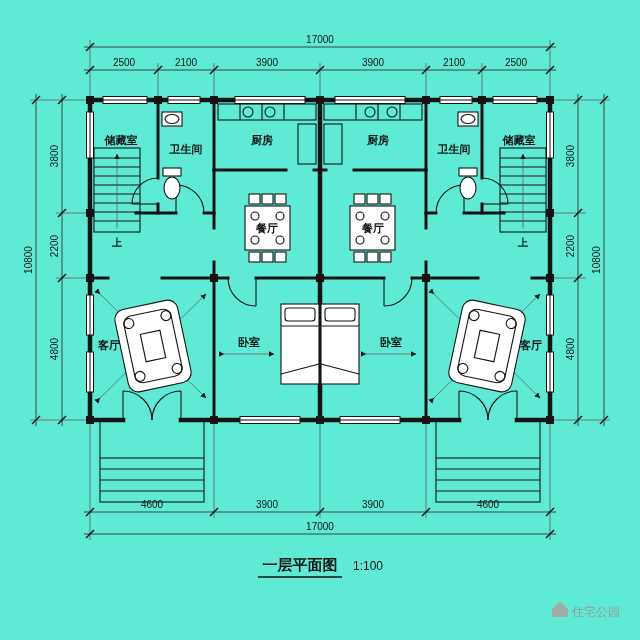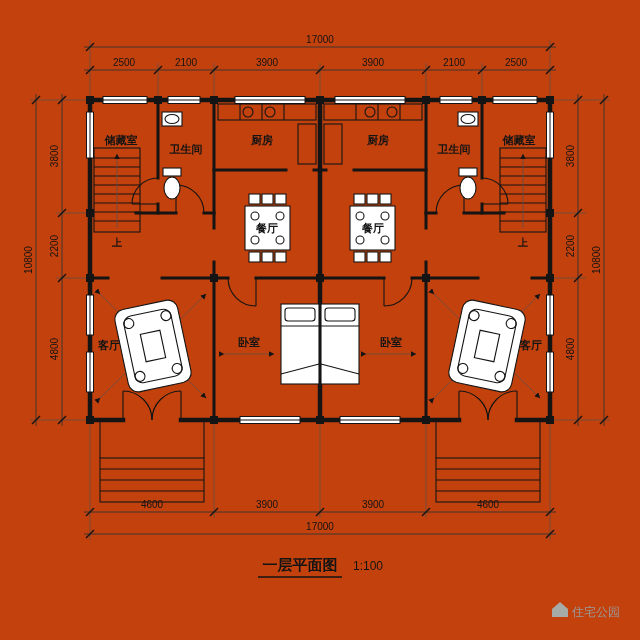--- a/index.html
+++ b/index.html
@@ -1,17 +1,17 @@
 <!DOCTYPE html>
 <html style="--ink: #141414; --wm: #9a9a9a;"><head>
 <meta charset="utf-8">
 <style>
   :root{ --ink:#141414; --wm:#9a9a9a; }
   html,body{margin:0;padding:0;background:#fff;}
-  .page{position:relative;width:640px;height:640px;background:#c2410c;overflow:hidden;
+  .page{position:relative;width:640px;height:640px;background:#5eead4;overflow:hidden;
         font-family:"Liberation Sans","DejaVu Sans",sans-serif;}
   svg text{font-family:"Liberation Sans","DejaVu Sans",sans-serif;fill:var(--ink);}
   .w4{stroke:var(--ink);stroke-width:4.5;fill:none;stroke-linecap:square}
   .w3{stroke:var(--ink);stroke-width:3;fill:none;stroke-linecap:square}
   .ln{stroke:var(--ink);stroke-width:1.1;fill:none}
   .fn{fill:none;stroke:var(--ink);stroke-width:1.1}
   .fw{fill:#fff;stroke:var(--ink);stroke-width:1.1}
   .thin{stroke:#555;stroke-width:.7;fill:none}
   .dimline{stroke:#333;stroke-width:.9;fill:none}
   .tick{stroke:var(--ink);stroke-width:1.4}

